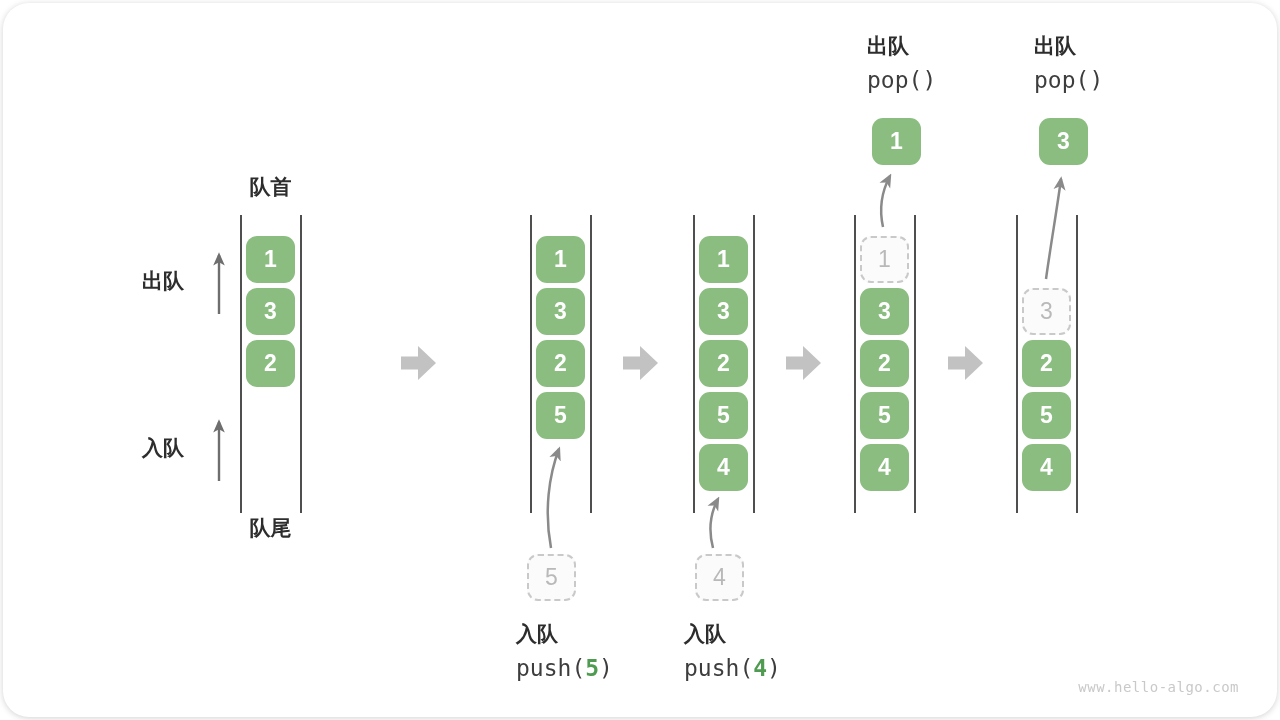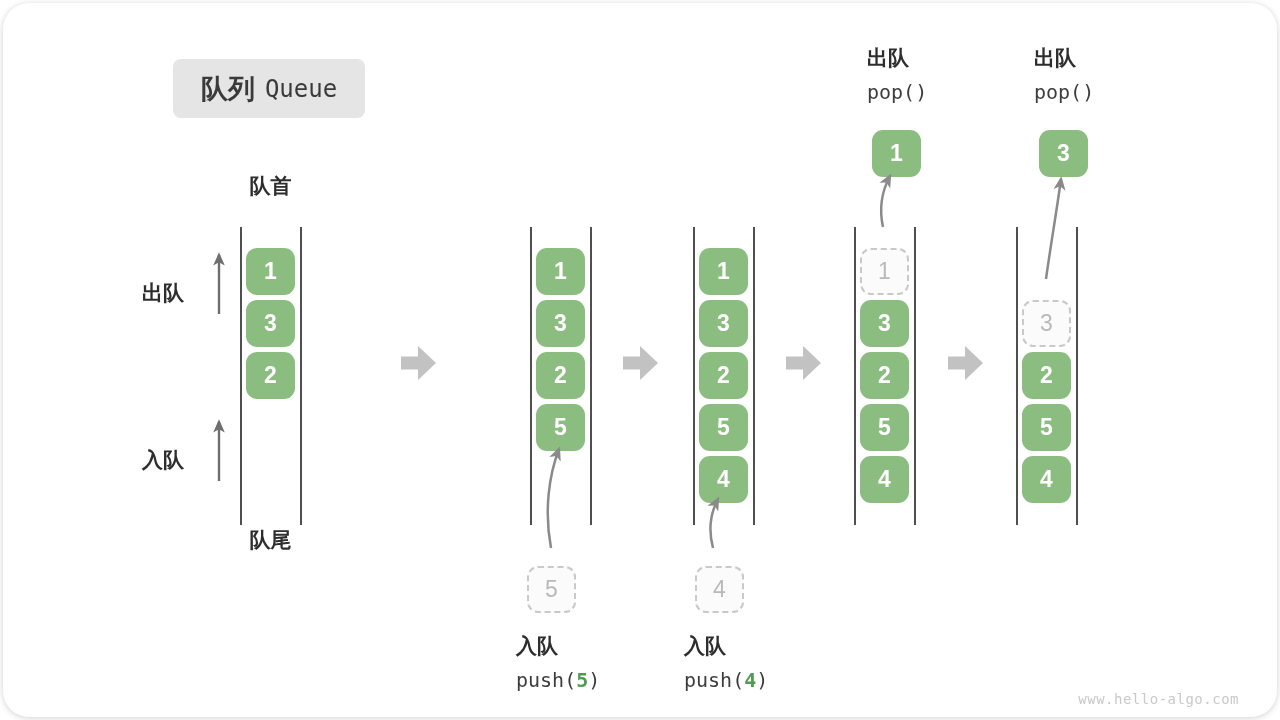--- a/index.html
+++ b/index.html
@@ -15,21 +15,21 @@
     overflow: hidden;
   }
   #card {
     position: absolute;
     left: 3px; top: 3px;
     width: 1274px; height: 714px;
     background: #ffffff;
     border-radius: 26px;
     box-shadow: 0 1px 6px rgba(0,0,0,0.18);
   }
-  .abs { position: absolute; margin-top: 12px; }
+  .abs { position: absolute; }
 
   
   .title-box {
     left: 170px; top: 44px;
     width: 192px; height: 59px;
     background: #e5e5e5;
     border-radius: 8px;
     display: flex; align-items: center; justify-content: center;
     gap: 10px;
   }
@@ -69,21 +69,21 @@
     display: flex; align-items: center; justify-content: center;
     color: #b9b9b9; font-size: 23px; font-weight: 500;
   }
 
   
   .op-group { white-space: nowrap; }
   .op-zh { font-size: 21px; font-weight: 600; color: #2d2d2d; line-height: 26px; }
   .op-code {
     margin-top: 7px;
     font-family: "DejaVu Sans Mono", "Liberation Mono", monospace;
-    font-size: 20px; font-weight: 500; color: #3d3d3d; line-height: 28px;
+    font-size: 23px; font-weight: 500; color: #3d3d3d; line-height: 28px;
   }
   .op-code .arg { color: #4f9b51; font-weight: 700; }
 
   .watermark {
     right: 38px; top: 676px;
     font-family: "DejaVu Sans Mono", "Liberation Mono", monospace;
     font-size: 14px; color: #c9c9c9; letter-spacing: 0.5px;
   }
 
   svg.overlay {
@@ -91,26 +91,22 @@
     width: 1280px; height: 720px;
     pointer-events: none;
   }
 </style>
 </head>
 <body>
 
 <div id="canvas">
   <div id="card">
 
-    <div class="abs title-box">
-      <span class="title-zh">队列</span>
-      <span class="title-en">Queue</span>
-    </div>
-
-    <div class="abs col-label" style="left:237px; top:157px;">队首</div>
+
+    <div class="abs col-label" style="left:237px; top:170px;">队首</div>
     <div class="abs col-label" style="left:237px; top:511px;">队尾</div>
 
     <div class="abs side-label" style="left:139px; top:264px;">出队</div>
     <div class="abs side-label" style="left:139px; top:431px;">入队</div>
 
     <div>
       <div class="abs qline" style="left:237px;"></div>
       <div class="abs qline" style="left:297px;"></div>
       <div class="abs qbox" style="left:243px; top:233px;">1</div>
       <div class="abs qbox" style="left:243px; top:285px;">3</div>

